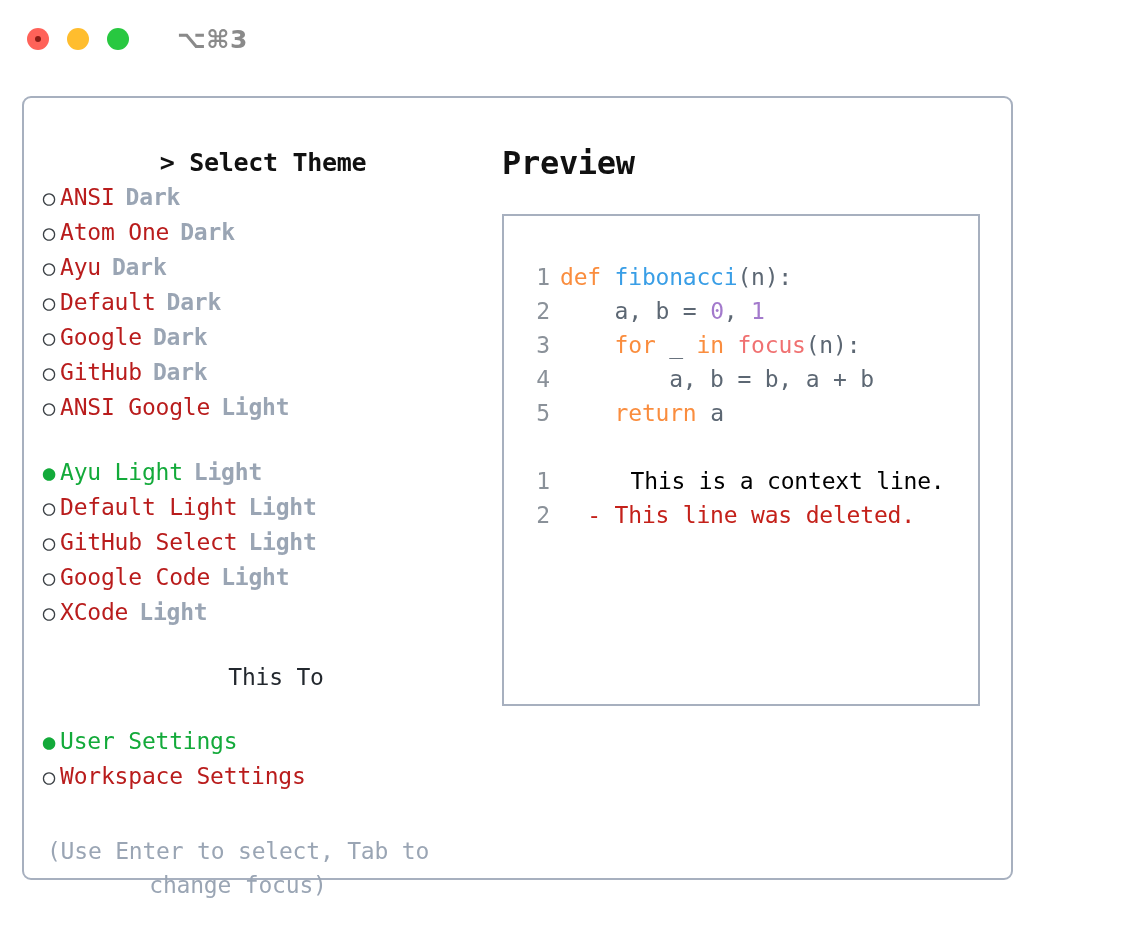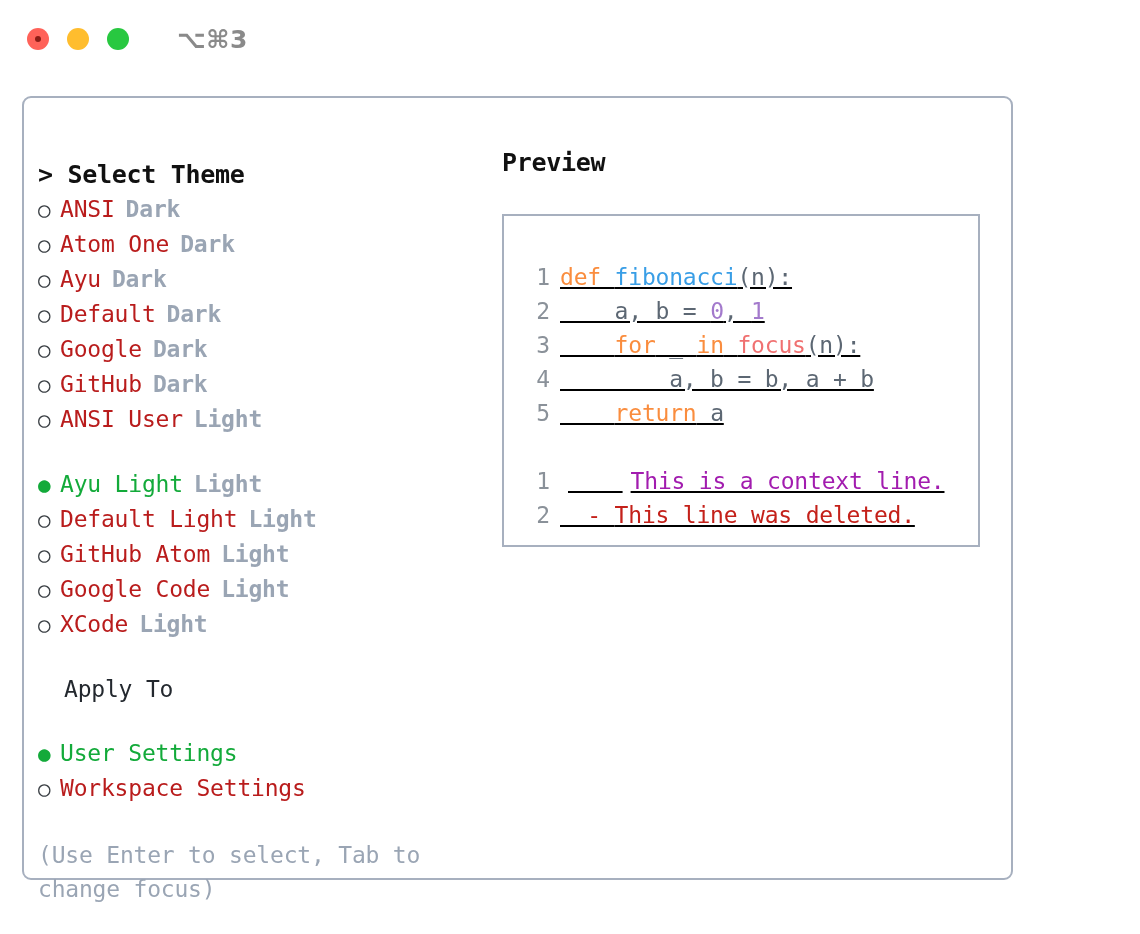--- a/index.html
+++ b/index.html
@@ -87,22 +87,23 @@
   .card-inner {
     position: relative;
     width: 100%;
     height: 100%;
   }
 
   
   .left-col {
     position: absolute;
     left: 14px;
-    top: 60px;
+    top: 48px;
     width: 450px;
+    text-align: center;
   }
 
   .list-header {
     font-size: 25px;
     font-weight: bold;
     color: #111111;
     letter-spacing: -0.3px;
     line-height: 34px;
     white-space: pre;
   }
@@ -142,52 +143,51 @@
   .apply-header {
     font-size: 23px;
     color: #23282e;
     line-height: 34px;
     padding-left: 26px;
     white-space: pre;
     letter-spacing: -0.2px;
   }
 
   .hint {
-    margin-top: 32px;
+    margin-top: 40px;
     font-size: 23px;
     color: #9aa5b4;
     line-height: 34px;
     width: 400px;
     letter-spacing: -0.2px;
   }
 
   
   .right-col {
     position: absolute;
     left: 478px;
     top: 48px;
     width: 490px;
   }
   .preview-title {
-    font-size: 25px;
+    font-size: 32px;
     font-weight: bold;
     color: #111111;
     line-height: 34px;
     letter-spacing: -0.3px;
   }
 
   .preview-box {
     margin-top: 34px;
     width: 478px;
-    height: 333px;
+    height: 492px;
     border: 2px solid #a7b0bf;
     box-sizing: border-box;
     background: #ffffff;
     padding: 44px 0 0 16px;
-    text-decoration: underline;
   }
 
   .code-line {
     font-size: 23px;
     line-height: 34px;
     white-space: pre;
     letter-spacing: -0.2px;
   }
   .ln {
     display: inline-block;
@@ -198,21 +198,21 @@
   }
 
   .blank-line { height: 34px; }
 
   
   .t-kw   { color: #fa8d3e; }
   .t-fn   { color: #399ee6; }
   .t-num  { color: #a37acc; }
   .t-bi   { color: #f07171; }
   .t-txt  { color: #5c6773; }
-  .t-ctx  { color: #a21caf; margin-left: 8px; }
+  .t-ctx  { color: #000000; margin-left: 8px; }
   .t-del  { color: #c4211a; }
   .t-add  { color: #00bb00; }
 </style>
 </head>
 <body>
 
 <div class="window">
 
   <div class="titlebar">
     <div class="lights">
@@ -229,31 +229,31 @@
       <div class="left-col">
         <div class="list-header">&gt; Select Theme</div>
 
         <div id="theme-items">
             <div class="opt-row"><span class="bullet">○</span><span class="opt-label">ANSI</span><span class="opt-variant">Dark</span></div>
             <div class="opt-row"><span class="bullet">○</span><span class="opt-label">Atom One</span><span class="opt-variant">Dark</span></div>
             <div class="opt-row"><span class="bullet">○</span><span class="opt-label">Ayu</span><span class="opt-variant">Dark</span></div>
             <div class="opt-row"><span class="bullet">○</span><span class="opt-label">Default</span><span class="opt-variant">Dark</span></div>
             <div class="opt-row"><span class="bullet">○</span><span class="opt-label">Google</span><span class="opt-variant">Dark</span></div>
             <div class="opt-row"><span class="bullet">○</span><span class="opt-label">GitHub</span><span class="opt-variant">Dark</span></div>
-            <div class="opt-row"><span class="bullet">○</span><span class="opt-label">ANSI User</span><span class="opt-variant">Light</span></div>
+            <div class="opt-row"><span class="bullet">○</span><span class="opt-label">ANSI Google</span><span class="opt-variant">Light</span></div>
             <div class="opt-row selected"><span class="bullet sel">●</span><span class="opt-label">Ayu Light</span><span class="opt-variant">Light</span></div>
             <div class="opt-row"><span class="bullet">○</span><span class="opt-label">Default Light</span><span class="opt-variant">Light</span></div>
-            <div class="opt-row"><span class="bullet">○</span><span class="opt-label">GitHub Atom</span><span class="opt-variant">Light</span></div>
+            <div class="opt-row"><span class="bullet">○</span><span class="opt-label">GitHub Select</span><span class="opt-variant">Light</span></div>
             <div class="opt-row"><span class="bullet">○</span><span class="opt-label">Google Code</span><span class="opt-variant">Light</span></div>
             <div class="opt-row"><span class="bullet">○</span><span class="opt-label">XCode</span><span class="opt-variant">Light</span></div>
           </div>
 
         <div class="section-gap"></div>
 
-        <div class="apply-header">Apply To</div>
+        <div class="apply-header">This To</div>
 
         <div id="apply-items">
             <div class="opt-row selected"><span class="bullet sel">●</span><span class="opt-label">User Settings</span></div>
             <div class="opt-row"><span class="bullet">○</span><span class="opt-label">Workspace Settings</span></div>
           </div>
 
         <div class="hint">(Use Enter to select, Tab to change focus)</div>
       </div>
 
       <div class="right-col">

